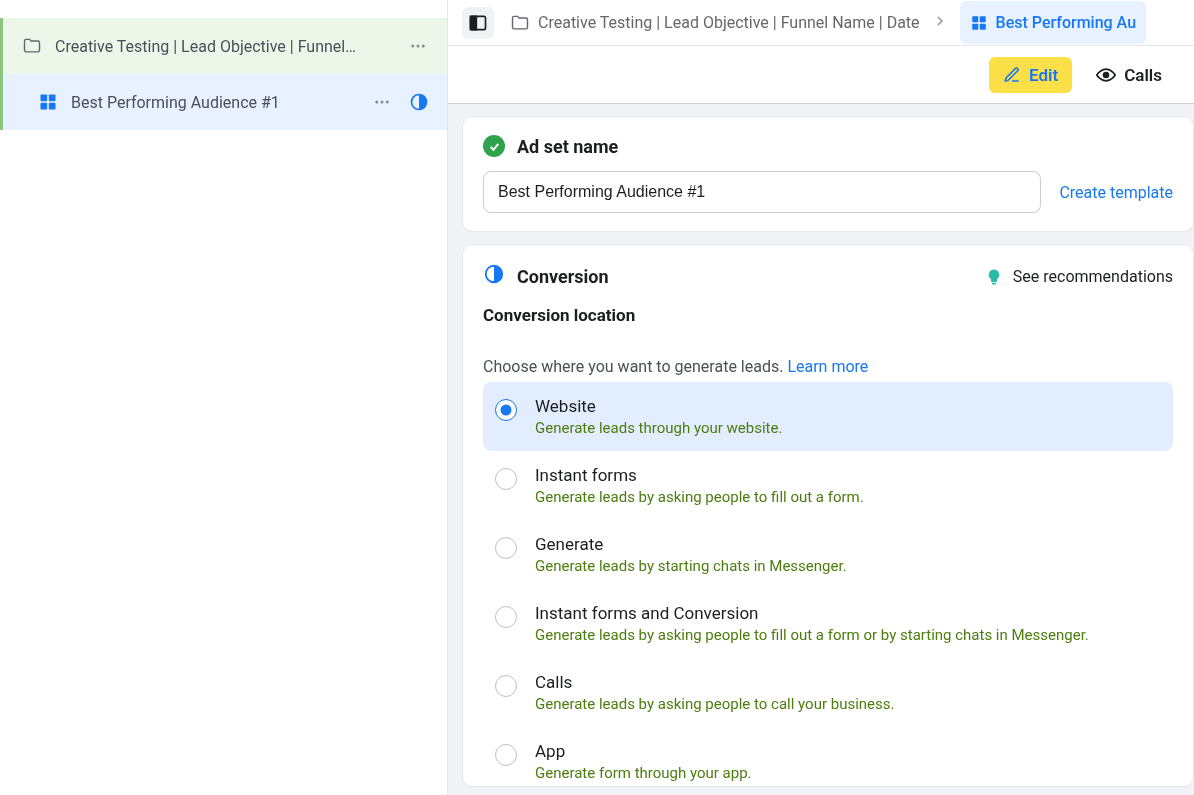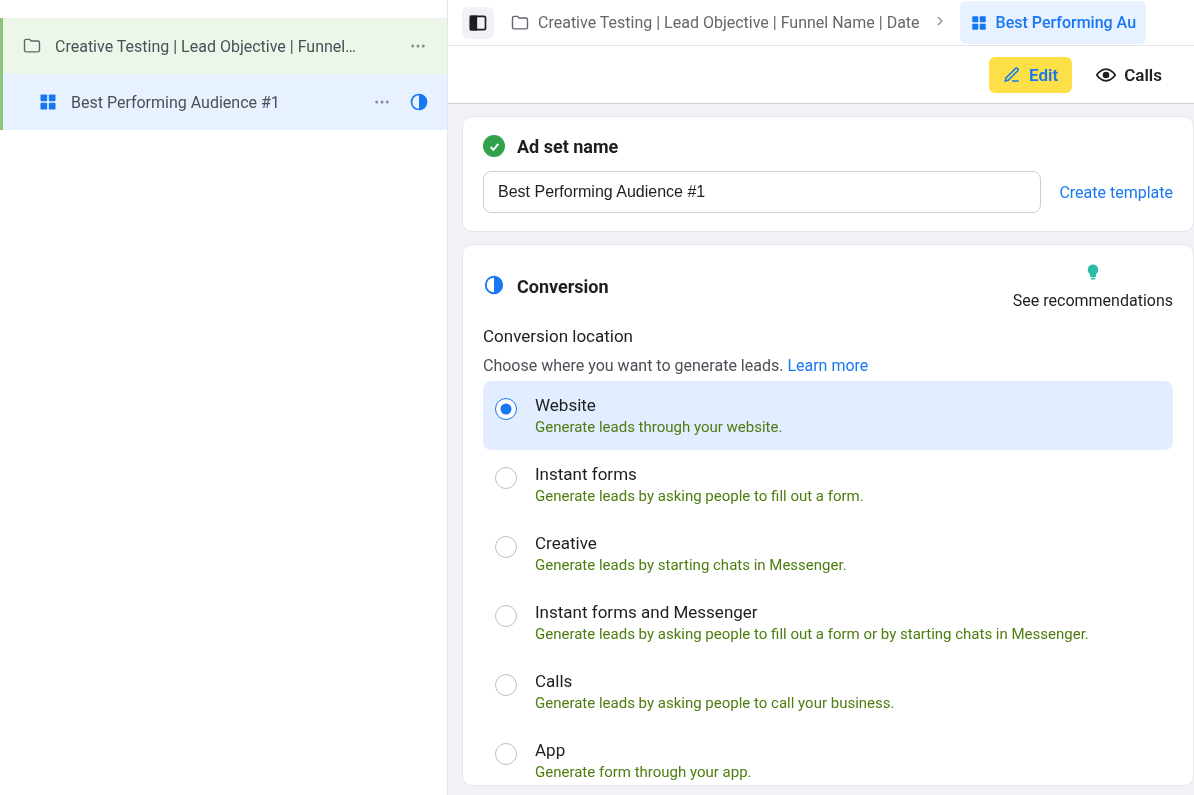--- a/index.html
+++ b/index.html
@@ -23,25 +23,25 @@
 .crumb.active { background: #e7f1ff; padding: 12px 10px; border-radius: 6px; color: #1877f2; font-weight: 500; }
 .chevron { color: #8a8d91; }
 .tabs-row { height: 58px; background: #fff; display: flex; align-items: center; justify-content: flex-end; padding: 0 18px; gap: 10px; border-bottom: 1px solid #ccd0d5; }
 .tab-btn { display: flex; align-items: center; gap: 8px; padding: 8px 14px; border-radius: 6px; font-size: 17px; font-weight: 600; cursor: pointer; }
 .tab-btn.edit { background: #fde047; color: #1877f2; }
 .tab-btn.review { color: #1c1e21; }
 .content { padding: 12px 0 0 14px; }
 .card { background: #fff; border: 1px solid #e4e6eb; border-radius: 10px; padding: 18px 20px; margin-bottom: 12px; }
 .card-head { display: flex; align-items: center; gap: 12px; margin-bottom: 14px; }
 .card-title { font-size: 18px; font-weight: 700; color: #1c1e21; }
-.card-head-right { margin-left: auto; display: flex; align-items: center; gap: 10px; color: #1c1e21; font-size: 16px; flex-direction: column; }
+.card-head-right { margin-left: auto; display: flex; align-items: flex-end; gap: 10px; color: #1c1e21; font-size: 16px; }
 .input-row { display: flex; align-items: center; gap: 18px; }
 .text-input { flex: 1; border: 1px solid #ccd0d5; border-radius: 8px; padding: 11px 14px; font-size: 16px; color: #1c1e21; }
 .link { color: #1877f2; font-size: 16px; cursor: pointer; }
-.sub-title { font-size: 17px; font-weight: 400; color: #1c1e21; margin: 16px 0 10px; }
+.sub-title { font-size: 17px; font-weight: 700; color: #1c1e21; margin: 16px 0 32px; }
 .helper { font-size: 16px; color: #4b4f56; margin-bottom: 6px; }
 .radio-option { display: flex; align-items: flex-start; gap: 18px; padding: 14px 12px; border-radius: 8px; cursor: pointer; }
 .radio-option.selected { background: #e2edff; }
 .radio-circle { width: 22px; height: 22px; border: 1.5px solid #bcc0c4; border-radius: 50%; background: #fff; flex-shrink: 0; margin-top: 3px; position: relative; }
 .radio-option.selected .radio-circle { border-color: #1877f2; }
 .radio-option.selected .radio-circle::after { content: ""; position: absolute; top: 50%; left: 50%; transform: translate(-50%,-50%); width: 11px; height: 11px; background: #1877f2; border-radius: 50%; }
 .radio-text .opt-title { font-size: 17px; color: #1c1e21; margin-bottom: 3px; }
 .radio-text .opt-desc { font-size: 15px; color: #4d7c0f; }
 .check-circle { width: 22px; height: 22px; background: #31a24c; border-radius: 50%; display: flex; align-items: center; justify-content: center; }
 .bulb { width: 18px; height: 18px; }
@@ -204,28 +204,28 @@
         <div class="radio-option">
           <span class="radio-circle"></span>
           <div class="radio-text">
             <div class="opt-title">Instant forms</div>
             <div class="opt-desc">Generate leads by asking people to fill out a form.</div>
           </div>
         </div>
         <div class="radio-option">
           <span class="radio-circle"></span>
           <div class="radio-text">
-            <div class="opt-title">Creative</div>
+            <div class="opt-title">Generate</div>
             <div class="opt-desc">Generate leads by starting chats in Messenger.</div>
           </div>
         </div>
         <div class="radio-option">
           <span class="radio-circle"></span>
           <div class="radio-text">
-            <div class="opt-title">Instant forms and Messenger</div>
+            <div class="opt-title">Instant forms and Conversion</div>
             <div class="opt-desc">Generate leads by asking people to fill out a form or by starting chats in Messenger.</div>
           </div>
         </div>
         <div class="radio-option">
           <span class="radio-circle"></span>
           <div class="radio-text">
             <div class="opt-title">Calls</div>
             <div class="opt-desc">Generate leads by asking people to call your business.</div>
           </div>
         </div>

